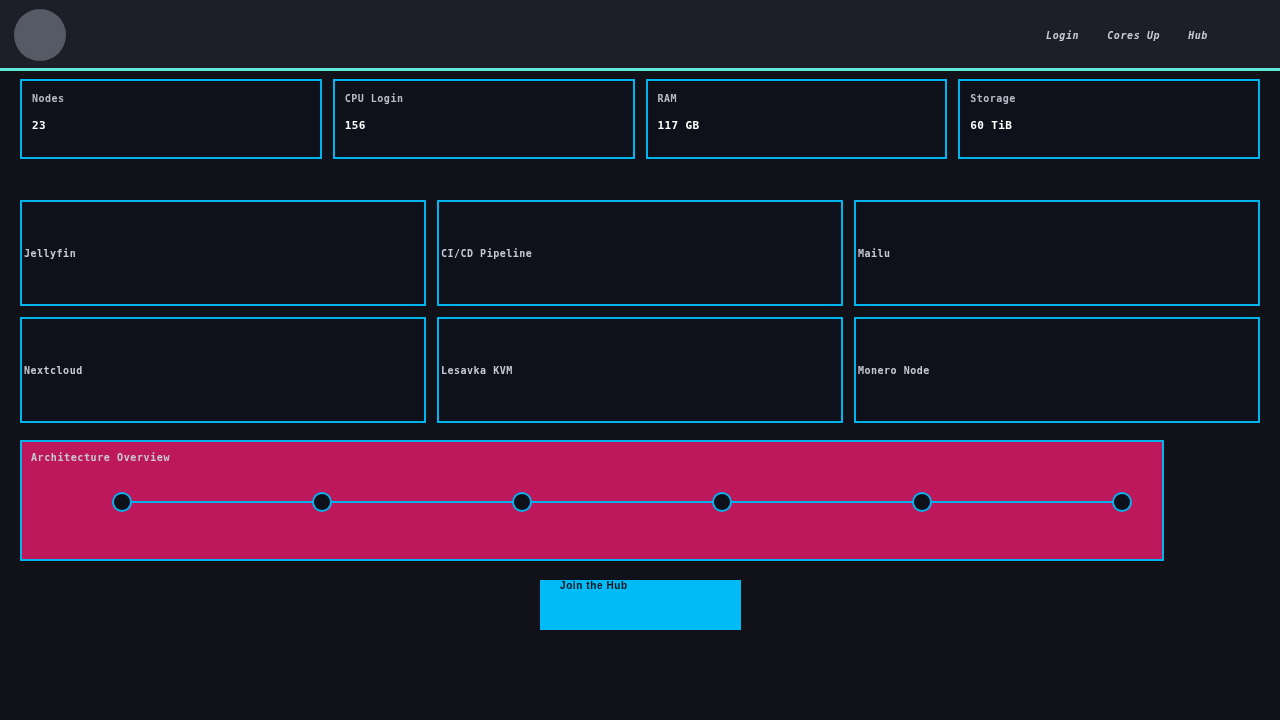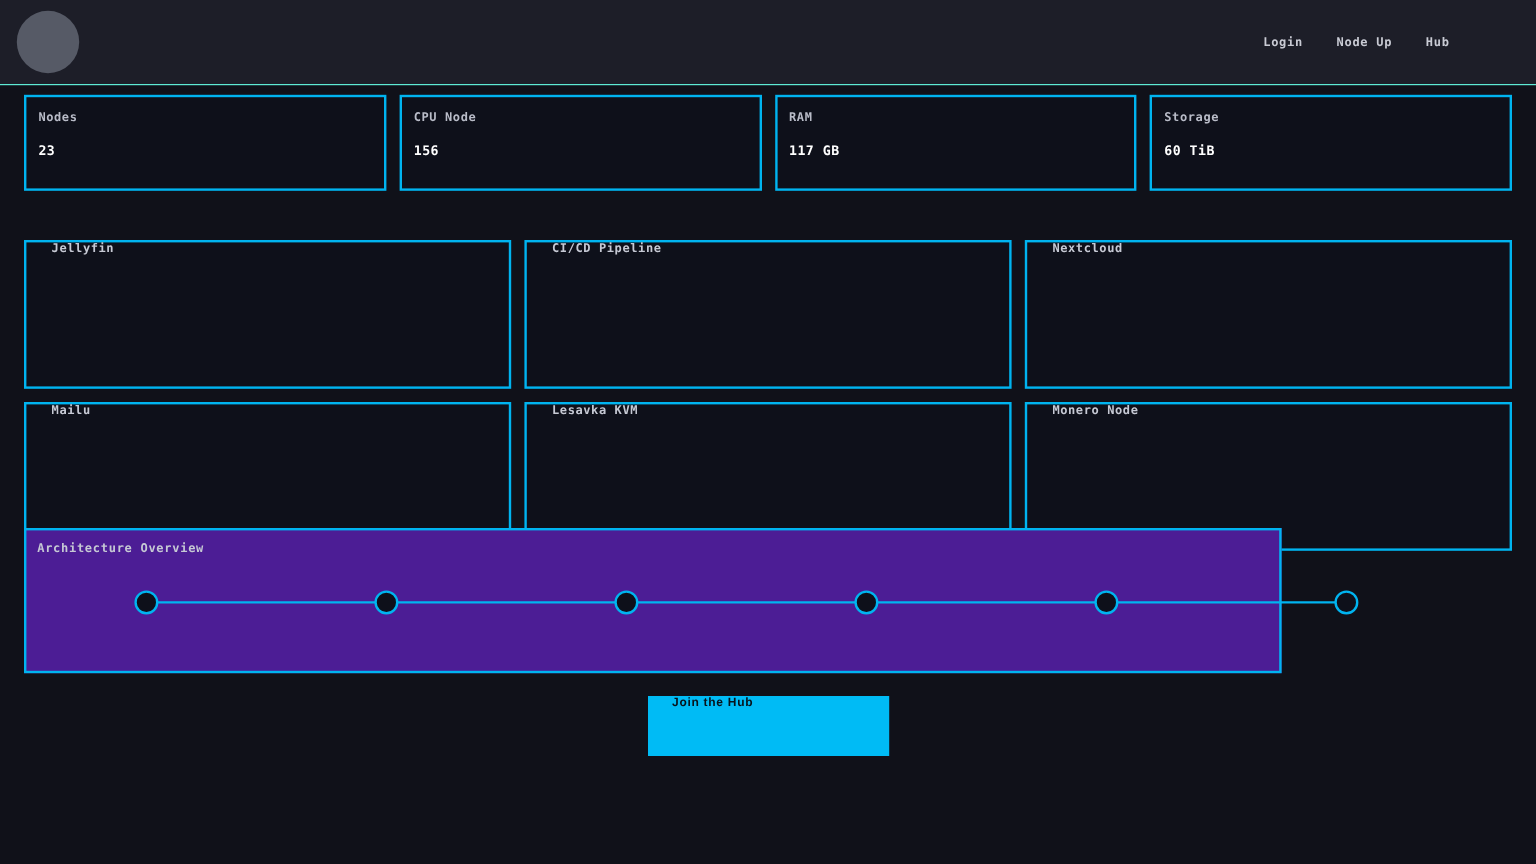--- a/index.html
+++ b/index.html
@@ -10,21 +10,22 @@
     font-family: "DejaVu Sans Mono", "Liberation Mono", monospace;
     overflow: hidden;
   }
 
   
   .header {
     position: absolute;
     left: 0; top: 0;
     width: 1280px; height: 71px;
     background: #1d1e28;
-    border-bottom: 1px solid #5eead4;
+    border-bottom: 3px solid #5eead4;
+    font-style: italic;
   }
   .avatar {
     position: absolute;
     left: 14px; top: 9px;
     width: 52px; height: 52px;
     border-radius: 50%;
     background: #565a66;
   }
   .nav {
     position: absolute;
@@ -80,41 +81,42 @@
   
   .services {
     position: absolute;
     left: 20px; top: 200px;
     width: 1240px;
     display: grid;
     grid-template-columns: repeat(3, 1fr);
     gap: 11px 11px;
   }
   .service-card {
-    height: 124px;
+    height: 106px;
     border: 2px solid #00b4f0;
     background: #0e101a;
     display: flex;
-    padding: 0 21px;
+    align-items: center;
+    padding: 0 2px;
   }
   .service-label {
     color: #c6c9d4;
     font-size: 10px;
     font-weight: bold;
     letter-spacing: 0.5px;
     white-space: nowrap;
   }
 
   
   .arch-panel {
     position: absolute;
     left: 20px; top: 440px;
-    width: 1048px; height: 121px;
+    width: 1144px; height: 121px;
     border: 2px solid #00b4f0;
-    background: #4c1d95;
+    background: #be185d;
   }
   .arch-title {
     position: absolute;
     left: 9px; top: 10px;
     color: #c6c9d4;
     font-size: 10px;
     font-weight: bold;
     letter-spacing: 0.6px;
     white-space: nowrap;
   }
@@ -144,56 +146,56 @@
     white-space: nowrap;
   }
 </style>
 </head>
 <body>
 
 <div class="header">
   <div class="avatar"></div>
   <div class="nav">
     <a class="nav-link">Login</a>
-    <a class="nav-link">Node Up</a>
+    <a class="nav-link">Cores Up</a>
     <a class="nav-link">Hub</a>
   </div>
 </div>
 
 <div class="stats-row">
   <div class="stat-card">
     <div class="stat-label">Nodes</div>
     <div class="stat-value">23</div>
   </div>
   <div class="stat-card">
-    <div class="stat-label">CPU Node</div>
+    <div class="stat-label">CPU Login</div>
     <div class="stat-value">156</div>
   </div>
   <div class="stat-card">
     <div class="stat-label">RAM</div>
     <div class="stat-value">117 GB</div>
   </div>
   <div class="stat-card">
     <div class="stat-label">Storage</div>
     <div class="stat-value">60 TiB</div>
   </div>
 </div>
 
 <div class="services">
   <div class="service-card">
     <span class="service-label">Jellyfin</span>
   </div>
   <div class="service-card">
     <span class="service-label">CI/CD Pipeline</span>
   </div>
   <div class="service-card">
+    <span class="service-label">Mailu</span>
+  </div>
+  <div class="service-card">
     <span class="service-label">Nextcloud</span>
-  </div>
-  <div class="service-card">
-    <span class="service-label">Mailu</span>
   </div>
   <div class="service-card">
     <span class="service-label">Lesavka KVM</span>
   </div>
   <div class="service-card">
     <span class="service-label">Monero Node</span>
   </div>
 </div>
 
 <div class="arch-panel">

